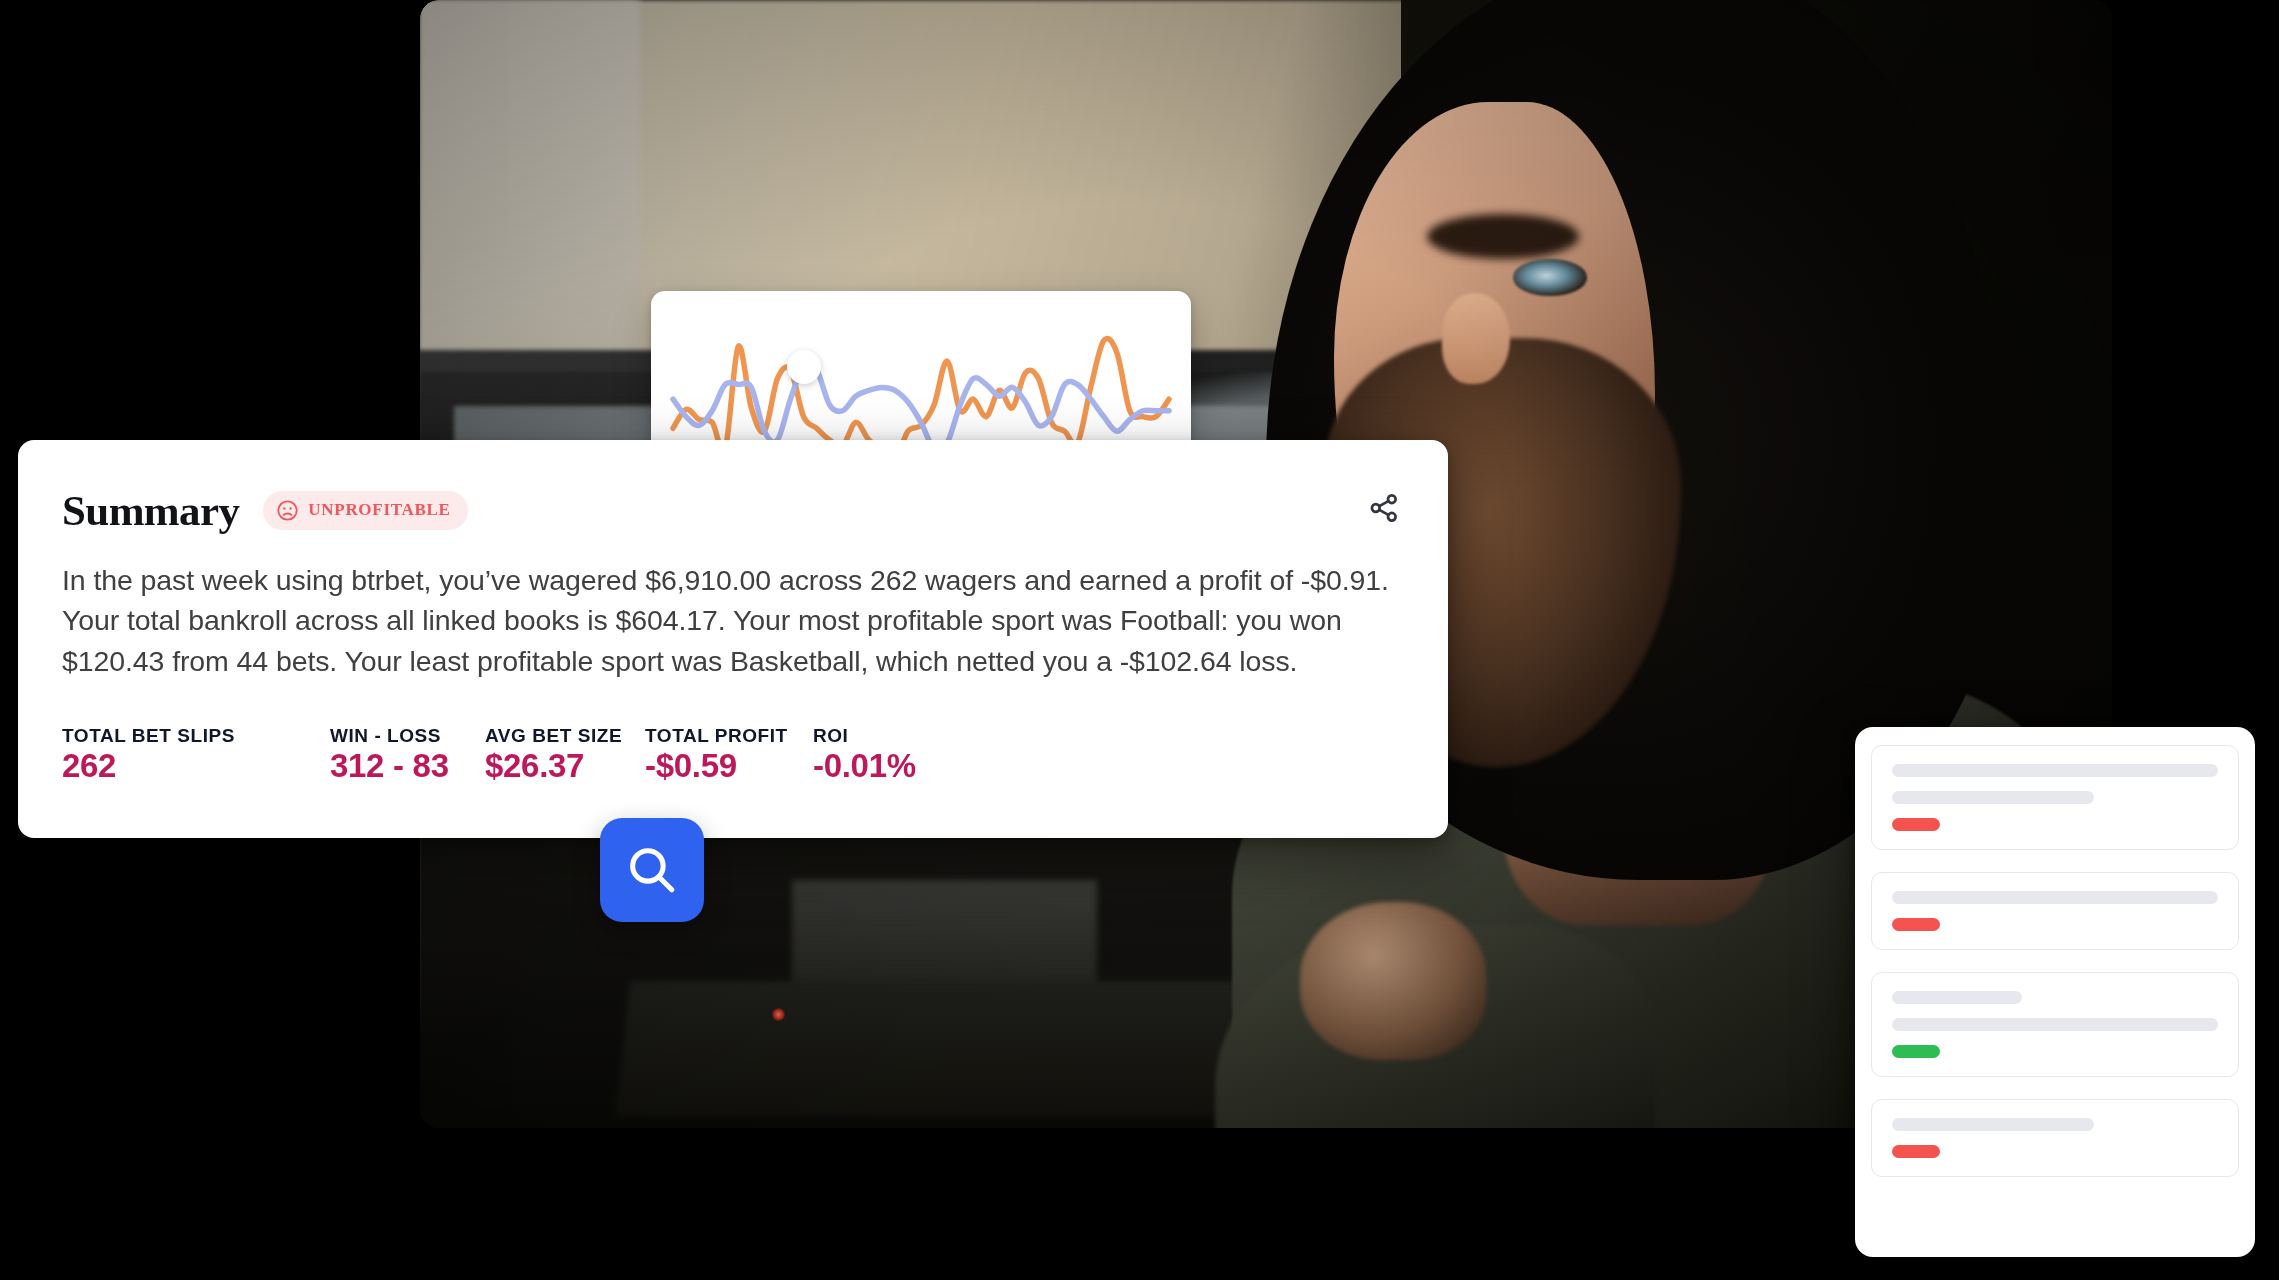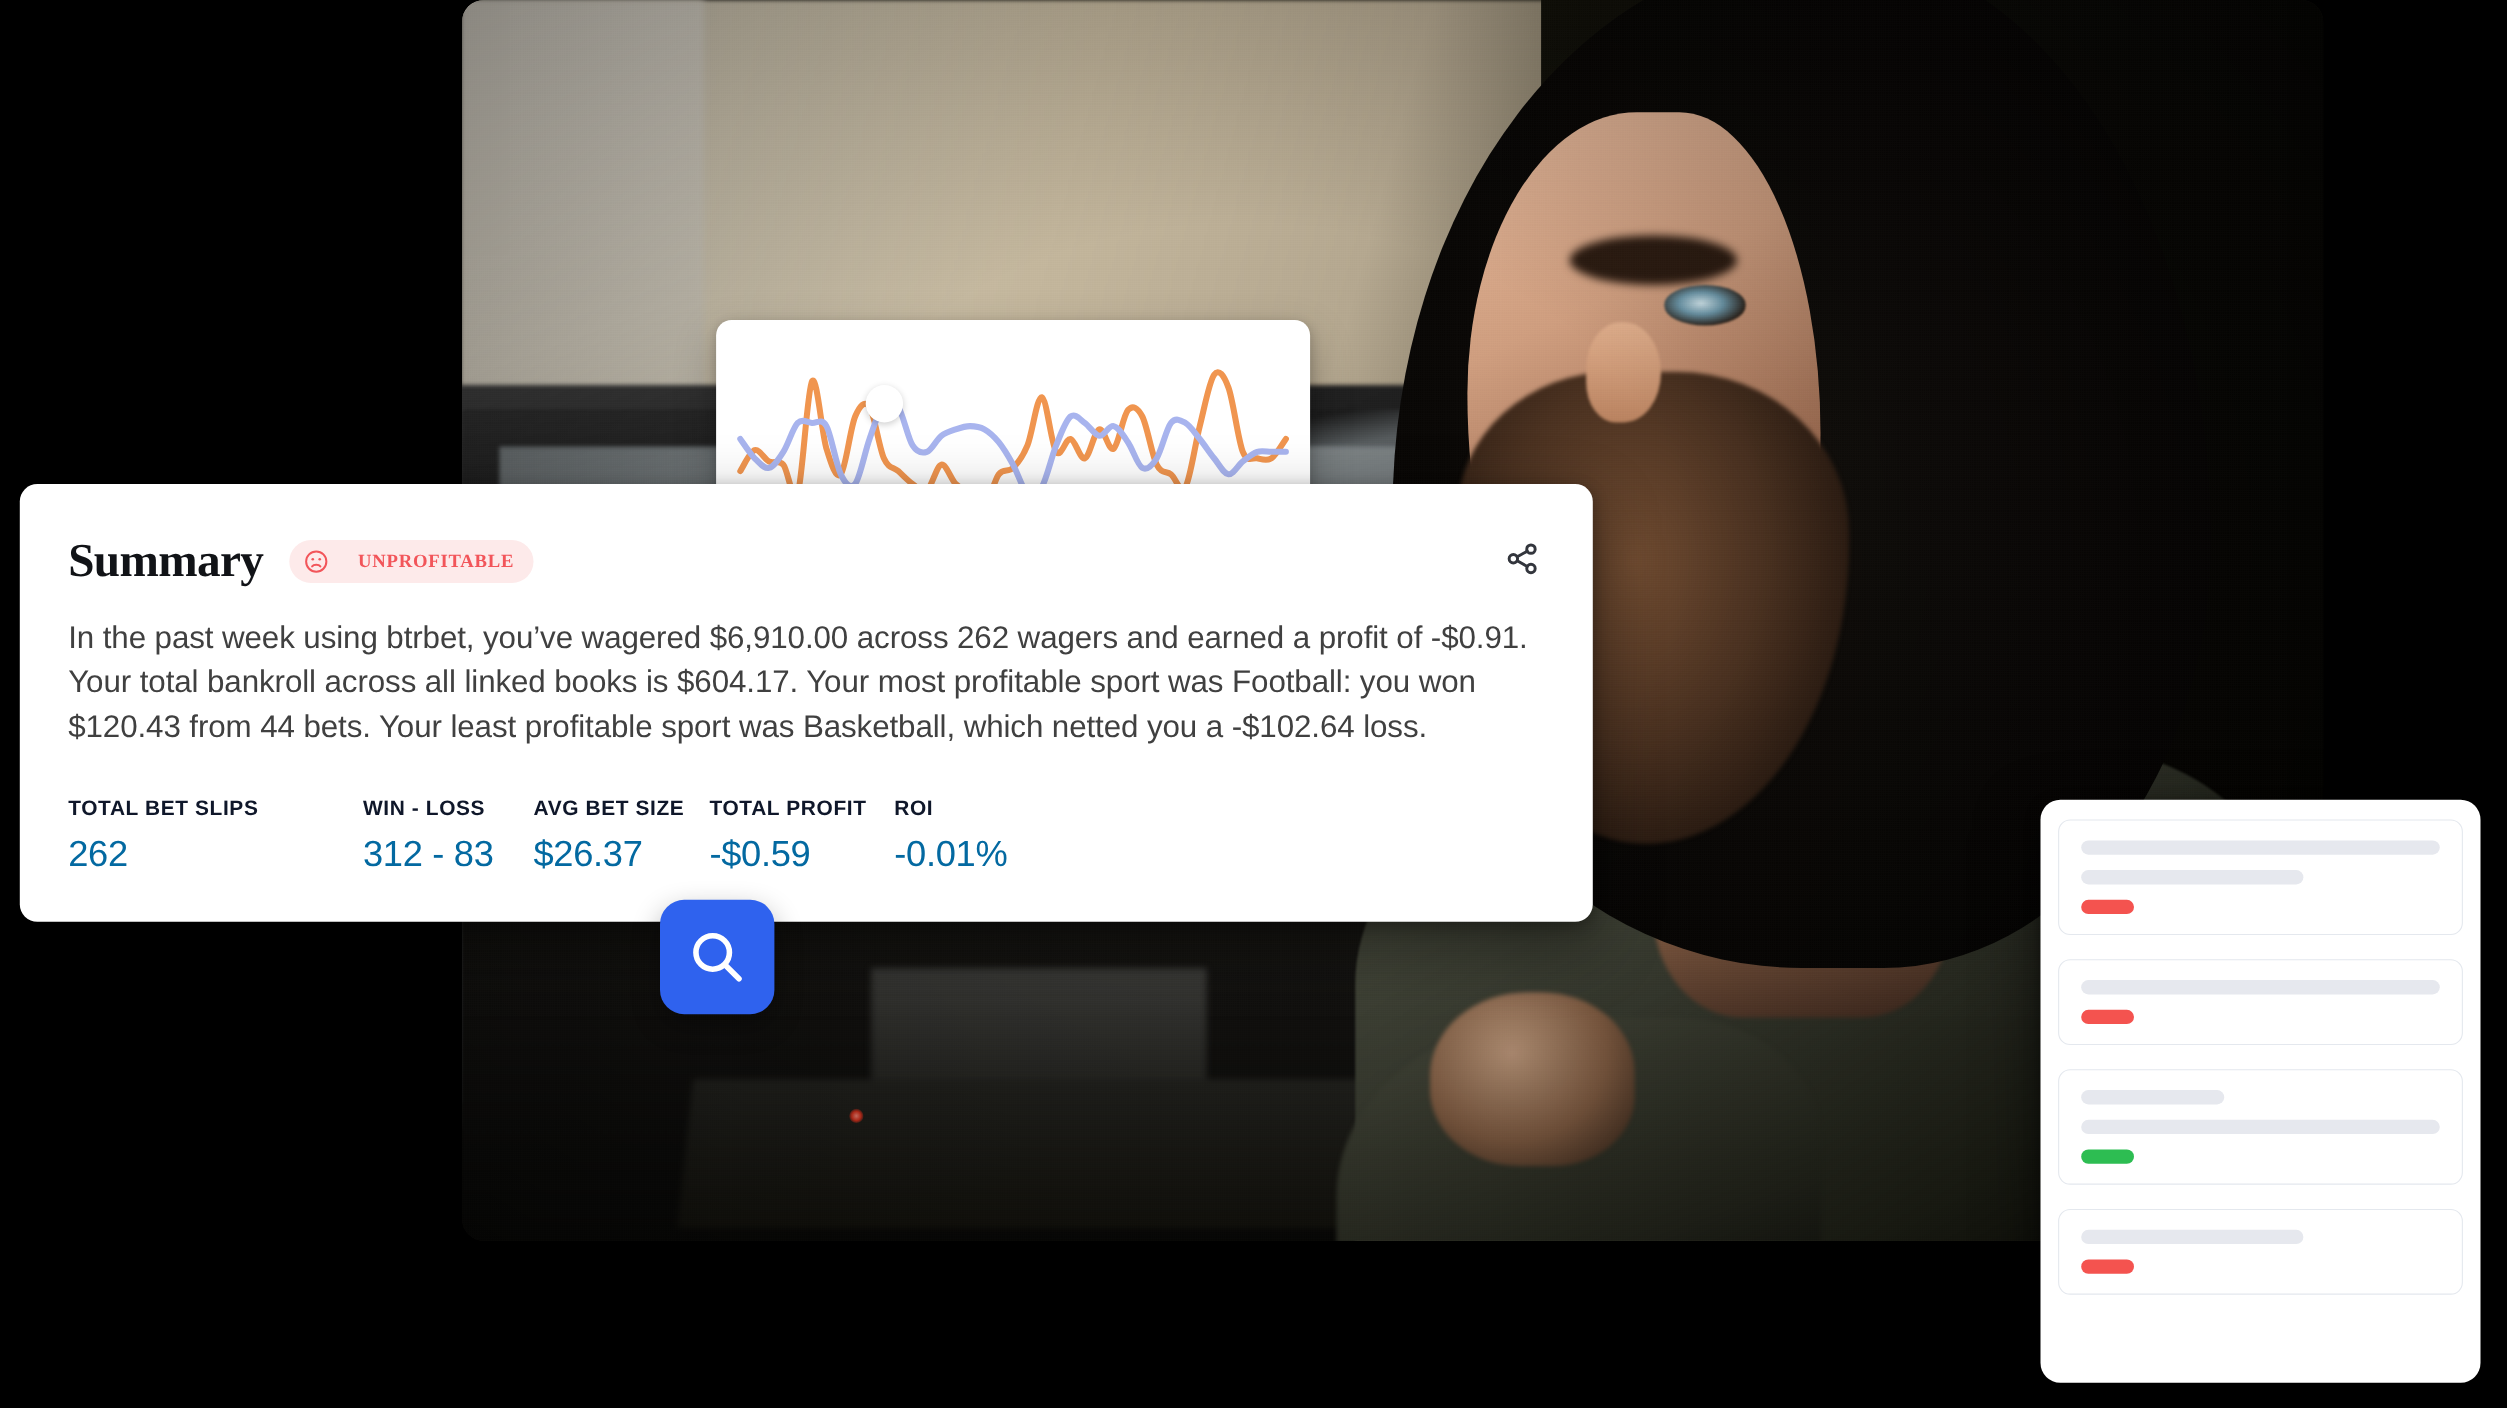--- a/index.html
+++ b/index.html
@@ -201,21 +201,21 @@
   .summary-head {
     display: flex; align-items: center; gap: 24px;
     height: 52px;
     font-family: Liberation Serif, serif;
   }
   .summary-title {
     font-size: 43px; font-weight: 700; color: #111317;
     letter-spacing: -0.6px; line-height: 1;
   }
   .badge {
-    display: inline-flex; align-items: center; gap: 26px;
+    display: inline-flex; align-items: center; gap: 9px;
     background: #fdeaea;
     border-radius: 999px;
     padding: 8px 17px 8px 13px;
   }
   .badge-label {
     font-size: 17px; font-weight: 700; letter-spacing: .7px;
     color: #f2555a;
   }
   .badge-icon { width: 23px; height: 23px; display: block; }
   .share-btn {
@@ -239,22 +239,22 @@
     display: flex;
     margin-top: 44px;
   }
   .stat { flex: 0 0 auto; }
   .stat-label {
     font-size: 19px; font-weight: 700; letter-spacing: .55px;
     color: #0f172a; text-transform: uppercase;
     white-space: nowrap;
   }
   .stat-value {
-    margin-top: 10px;
-    font-size: 33px; font-weight: 400; color: #0369a1;
+    margin-top: 0;
+    font-size: 33px; font-weight: 700; color: #be185d;
     letter-spacing: -0.3px;
     white-space: nowrap;
   }
   .stat:nth-child(1) { width: 268px; }
   .stat:nth-child(2) { width: 155px; }
   .stat:nth-child(3) { width: 160px; }
   .stat:nth-child(4) { width: 168px; }
   .stat:nth-child(5) { width: 200px; }
   .stat:nth-child(6) { width: 160px; }
 

